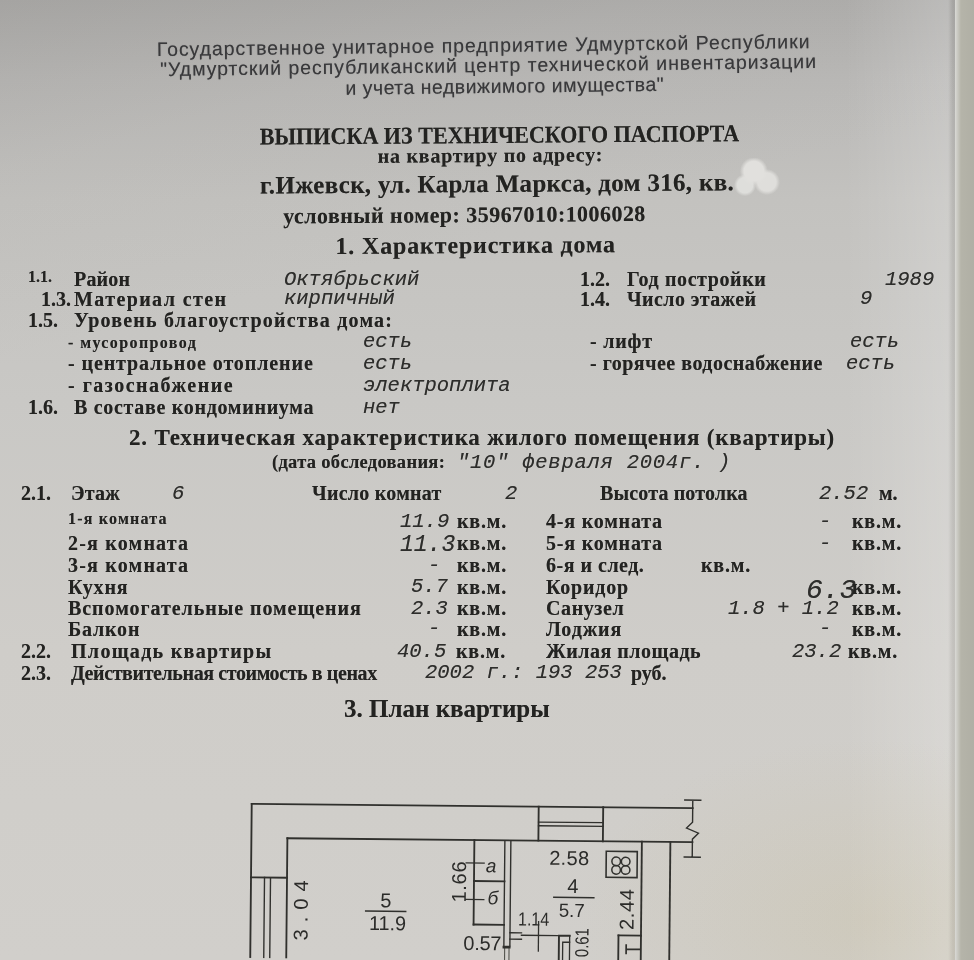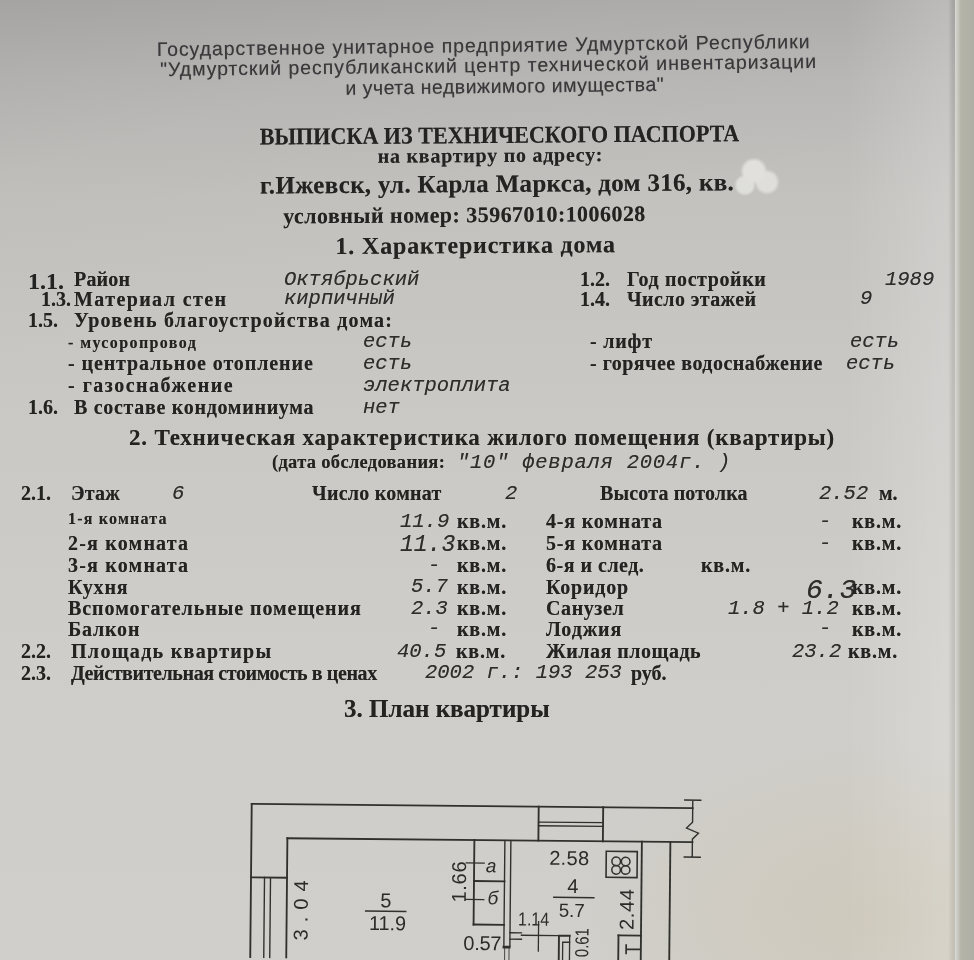--- a/index.html
+++ b/index.html
@@ -45,21 +45,21 @@
 
 <div style="position:absolute;left:733px;top:160px;width:50px;height:42px;background:
 radial-gradient(circle 14px at 21px 13px, #e1e0dd 70%, rgba(225,224,221,0) 100%),
 radial-gradient(circle 13px at 34px 24px, #dfdedb 70%, rgba(223,222,219,0) 100%),
 radial-gradient(circle 11px at 12px 27px, #dededb 70%, rgba(222,222,219,0) 100%);"></div>
 <div class="t serb" style="left:283px;top:202.4px;font-size:22px;letter-spacing:0.45px;">условный номер: 35967010:1006028</div>
 
 <div class="t serb" style="left:335px;top:231.7px;font-size:24px;letter-spacing:0.85px;">1. Характеристика дома</div>
 </div>
 
-<div class="t serb" style="left:28px;top:268.1px;font-size:24px;">1.1.</div>
+<div class="t serb" style="left:28px;top:268.1px;font-size:16px;">1.1.</div>
 <div class="t serb" style="left:74px;top:268.1px;font-size:20px;letter-spacing:0.2px;">Район</div>
 <div class="t mono" style="left:284px;top:267.7px;font-size:20.5px;">Октябрьский</div>
 <div class="t serb" style="left:580px;top:268.1px;font-size:20px;">1.2.</div>
 <div class="t serb" style="left:627px;top:268.1px;font-size:20px;letter-spacing:0.6px;">Год постройки</div>
 <div class="t mono" style="left:885px;top:267.7px;font-size:20.5px;">1989</div>
 <div class="t serb" style="left:28px;top:287.6px;font-size:20px;margin-left:13px;">1.3.</div>
 <div class="t serb" style="left:74px;top:287.6px;font-size:20px;letter-spacing:1.4px;">Материал стен</div>
 <div class="t mono" style="left:284px;top:287.2px;font-size:20.5px;">кирпичный</div>
 <div class="t serb" style="left:580px;top:287.6px;font-size:20px;">1.4.</div>
 <div class="t serb" style="left:627px;top:287.6px;font-size:20px;letter-spacing:0.4px;">Число этажей</div>

